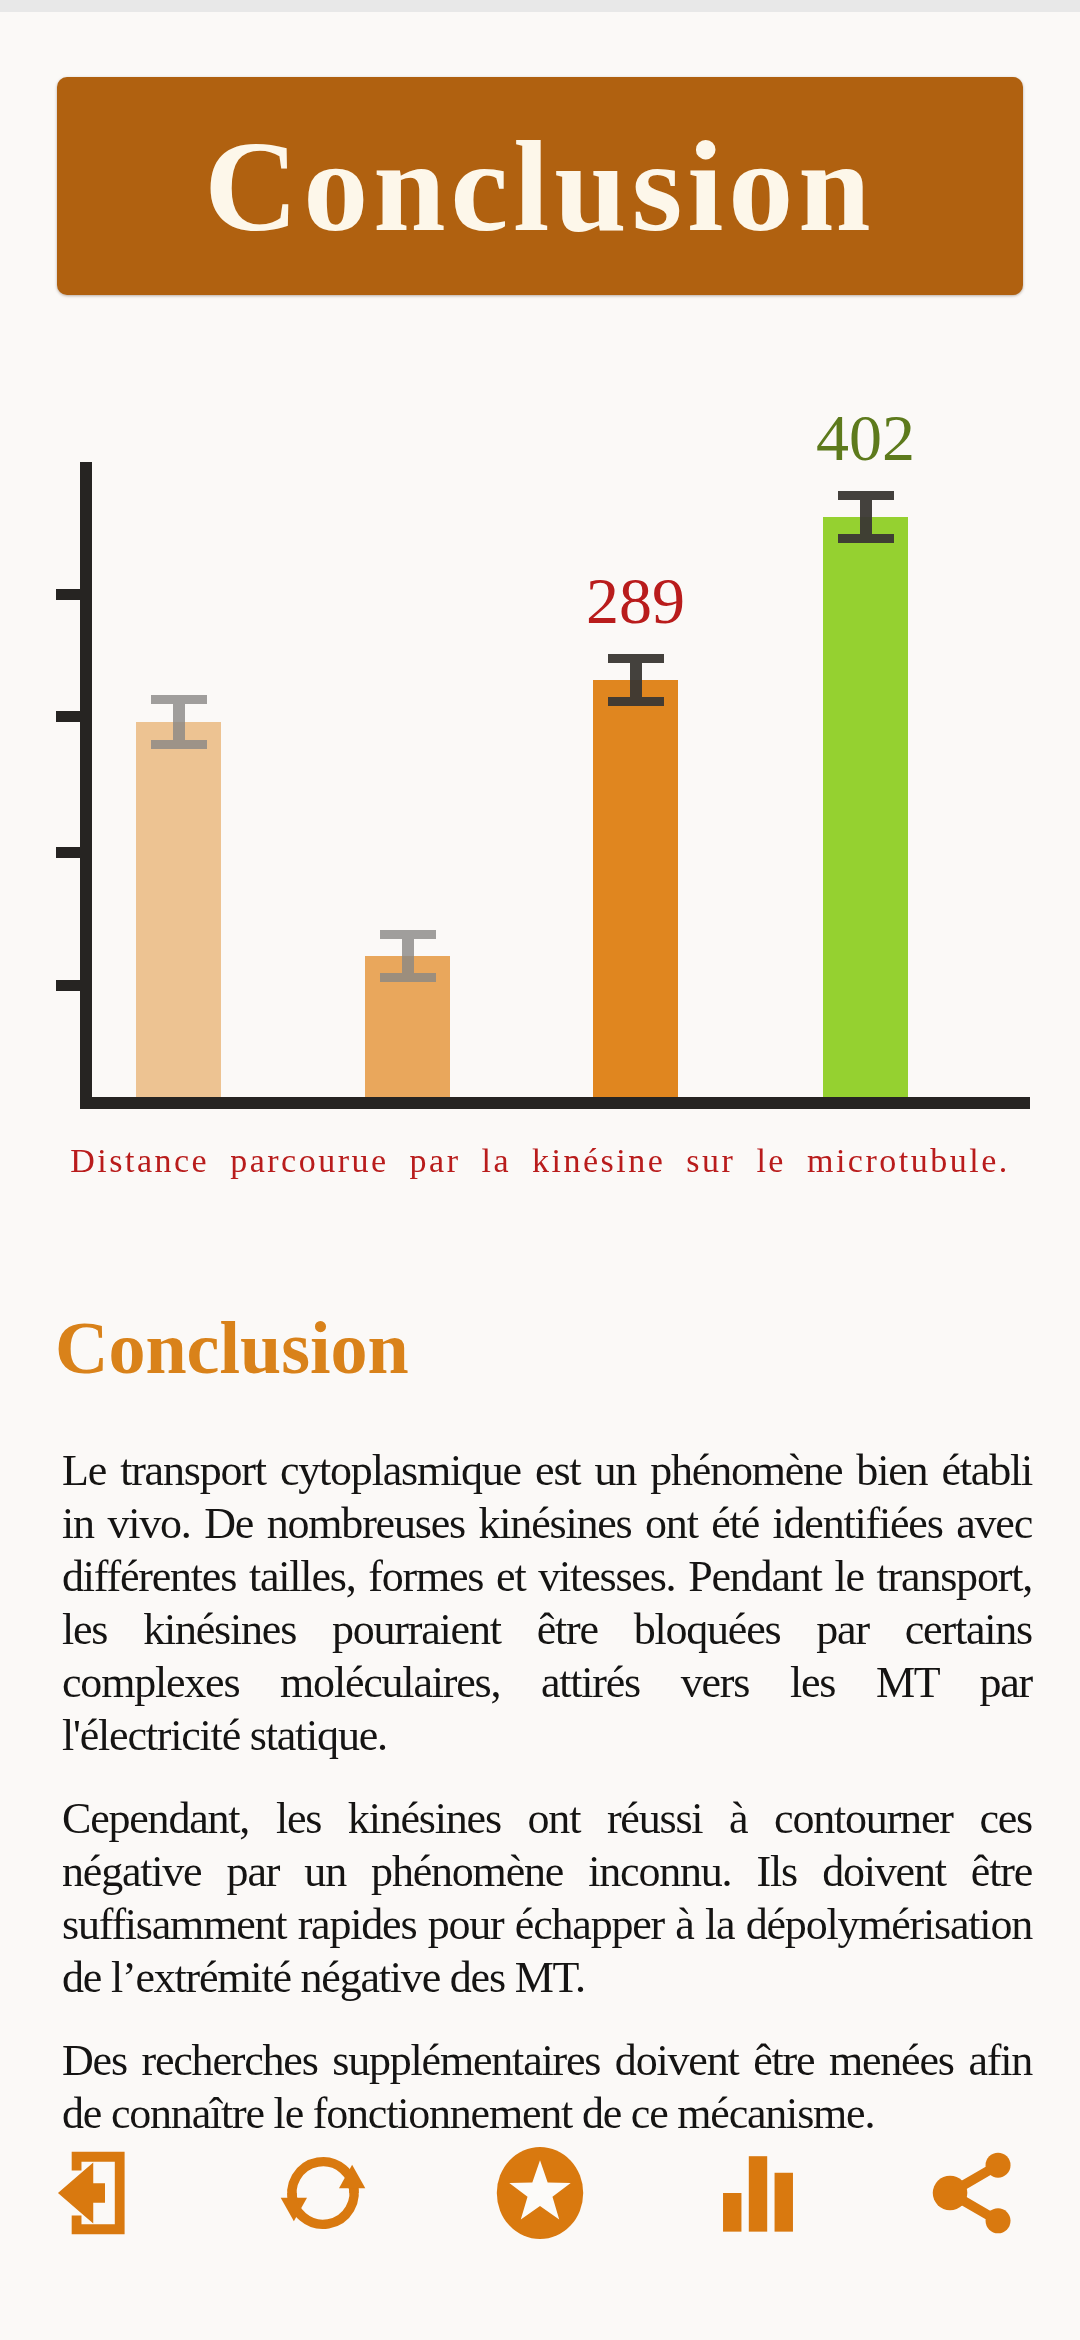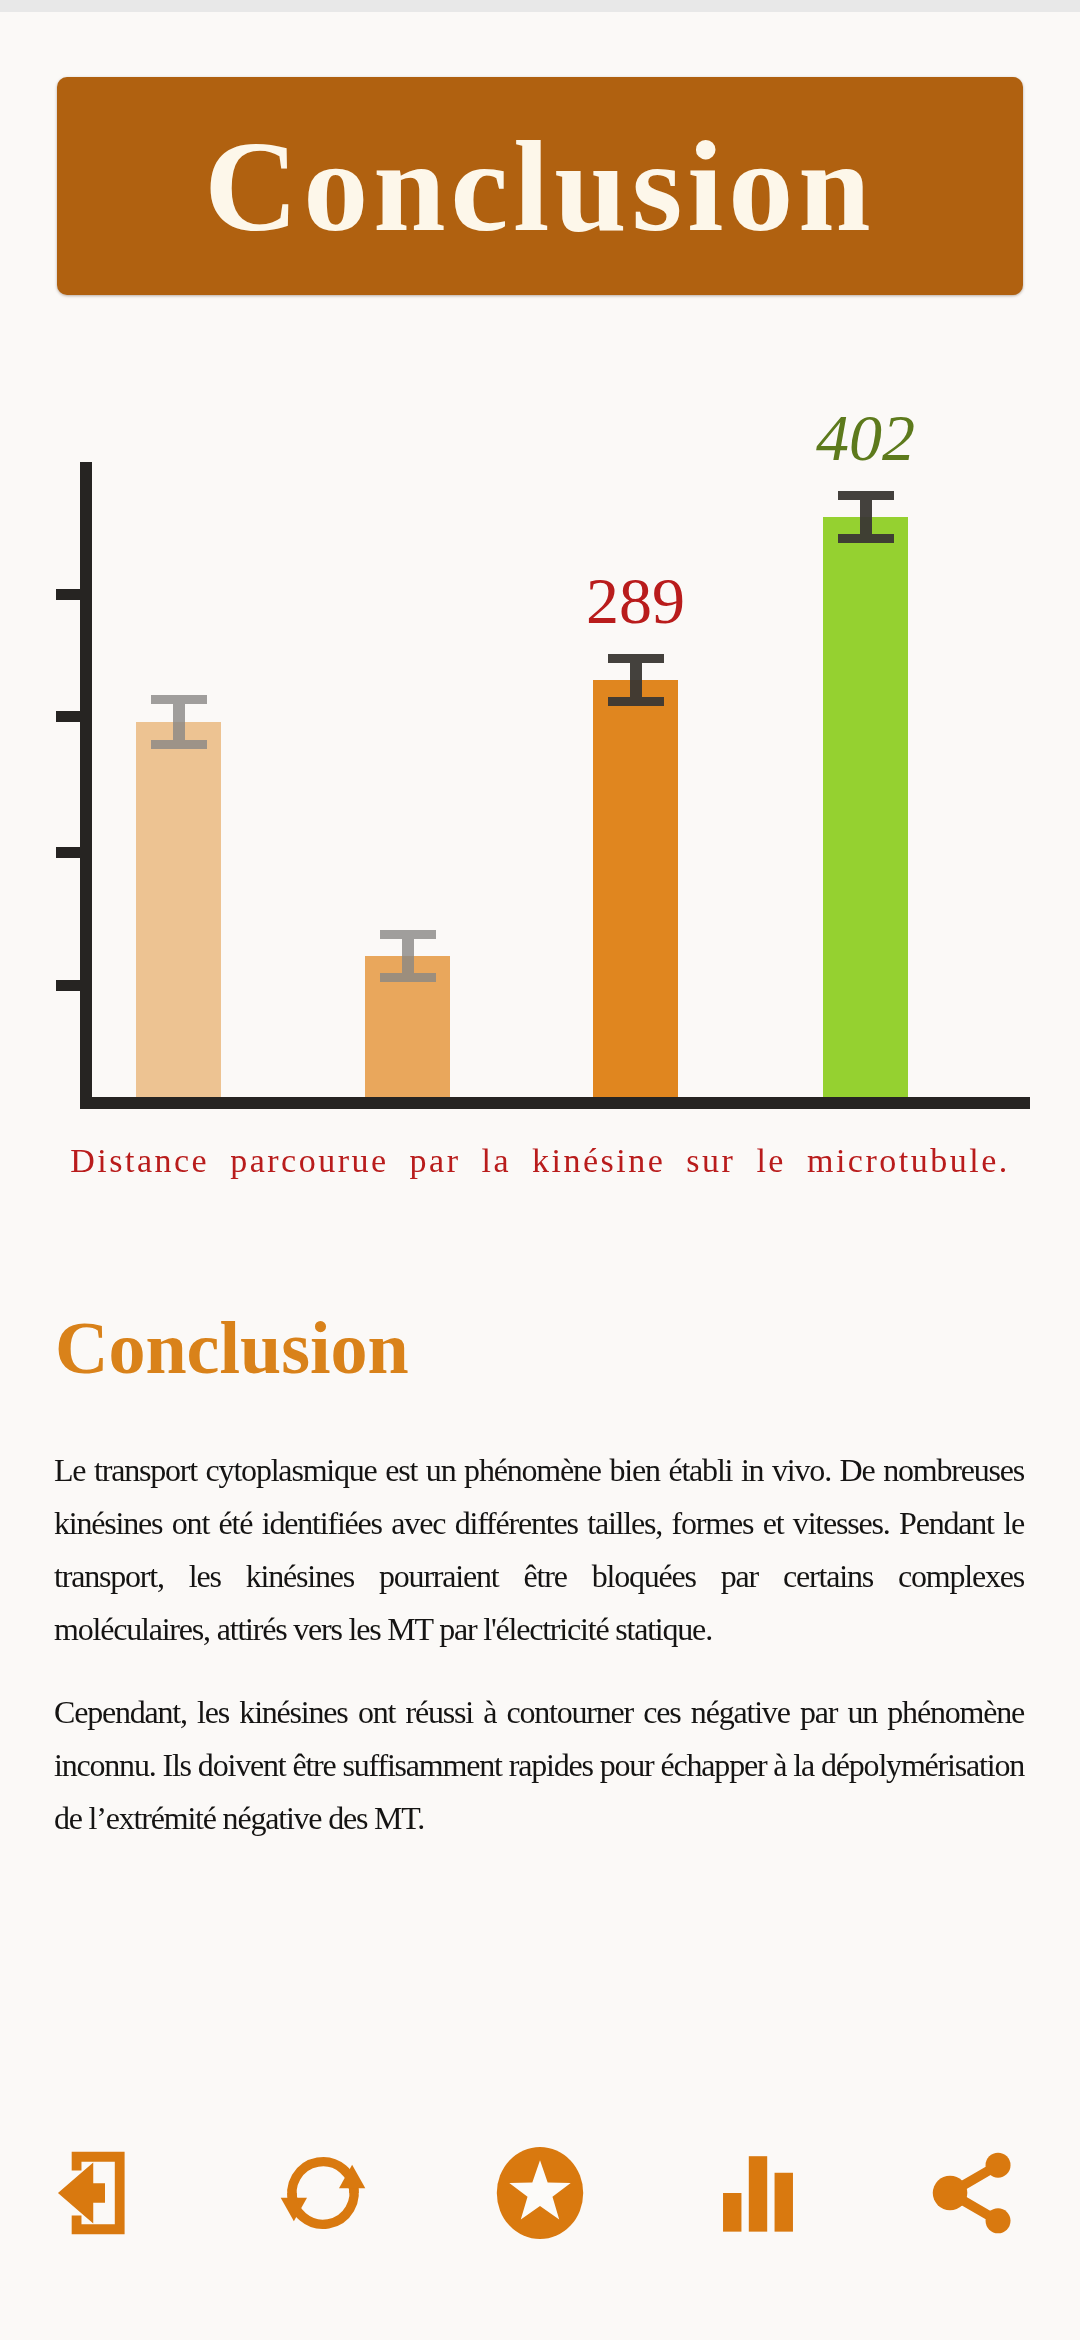--- a/index.html
+++ b/index.html
@@ -24,22 +24,22 @@
   .error-bar .cap{position:absolute;left:0;width:100%;}
   .error-bar .vline{position:absolute;top:0;height:100%;left:50%;transform:translateX(-50%);}
   .bar-label{position:absolute;transform:translateX(-50%);font-size:66px;line-height:70px;height:70px;}
   .caption{
     position:absolute;left:0;top:1128px;width:100%;text-align:center;
     font-size:34px;letter-spacing:2.5px;word-spacing:10px;line-height:42px;
   }
   
   .heading{position:absolute;left:55px;top:1295px;margin:0;font-size:74px;font-weight:bold;line-height:82px;}
   .body-text{
-    position:absolute;left:54px;top:1432px;width:970px;
-    font-size:32px;letter-spacing:-1.2px;line-height:53px;
+    position:absolute;left:62px;top:1432px;width:970px;
+    font-size:44px;letter-spacing:-1.2px;line-height:53px;
     text-align:justify;text-align-last:left;
   }
   .body-text p{margin:0 0 30px 0;}
   
   .toolbar{
     position:absolute;left:0;top:2118px;width:100%;height:126px;
     padding:0 55px;box-sizing:border-box;
     display:flex;justify-content:space-between;align-items:center;
   }
   .icon-btn{background:none;border:none;padding:0;margin:0;cursor:pointer;color:inherit;
@@ -77,32 +77,33 @@
         <div class="cap" style="bottom: 0px; height: 9px; background: rgb(59, 56, 52);"></div>
         <div class="vline" style="width: 12px; background: rgb(59, 56, 52);"></div>
       </div>
       <div class="bar-label" style="left: 635.5px; top: 554px; color: #b91c1c;">289</div>
       <div class="chart-bar" style="left: 823px; top: 505px; width: 85px; height: 580px; background: rgb(149, 209, 48);"></div>
       <div class="error-bar" style="left: 837.5px; top: 479px; width: 56px; height: 52px; opacity: 0.95;">
         <div class="cap" style="top: 0px; height: 9px; background: rgb(59, 56, 52);"></div>
         <div class="cap" style="bottom: 0px; height: 9px; background: rgb(59, 56, 52);"></div>
         <div class="vline" style="width: 12px; background: rgb(59, 56, 52);"></div>
       </div>
-      <div class="bar-label" style="left: 865.5px; top: 391px; color: rgb(93, 122, 28); font-style: italic;">402</div>
+      <div class="bar-label" style="left: 865.5px; top: 391px; color: rgb(93, 122, 28);">402</div>
       <div class="ytick" style="left: 56px; top: 577px; width: 36px; height: 11px; background: rgb(38, 36, 34);"></div>
       <div class="ytick" style="left: 56px; top: 699px; width: 36px; height: 11px; background: rgb(38, 36, 34);"></div>
       <div class="ytick" style="left: 56px; top: 835px; width: 36px; height: 11px; background: rgb(38, 36, 34);"></div>
       <div class="ytick" style="left: 56px; top: 968px; width: 36px; height: 11px; background: rgb(38, 36, 34);"></div>
     </div>
 
   <h2 class="heading" style="color: rgb(217, 130, 26);">Conclusion</h2>
 
   <div class="body-text" style="color: rgb(21, 20, 19);">
     <p>Le transport cytoplasmique est un phénomène bien établi in vivo. De nombreuses kinésines ont été identifiées avec différentes tailles, formes et vitesses. Pendant le transport, les kinésines pourraient être bloquées par certains complexes moléculaires, attirés vers les MT par l'électricité statique.</p>
     <p>Cependant, les kinésines ont réussi à contourner ces négative par un phénomène inconnu. Ils doivent être suffisamment rapides pour échapper à la dépolymérisation de l’extrémité négative des MT.</p>
+    <p>Des recherches supplémentaires doivent être menées afin de connaître le fonctionnement de ce mécanisme.</p>
   </div>
 
   <div class="toolbar" style="color: rgb(217, 121, 15);">
 
     <button class="icon-btn">
       <svg viewBox="0 0 100 100" width="98" height="106" fill="currentColor">
         <path d="M16 8 H70 V92 H16 V73 H26 V82 H60 V18 H26 V27 H16 Z"></path>
         <polygon points="2,50 38,19 38,40 50,40 50,60 38,60 38,81"></polygon>
       </svg>
     </button>

